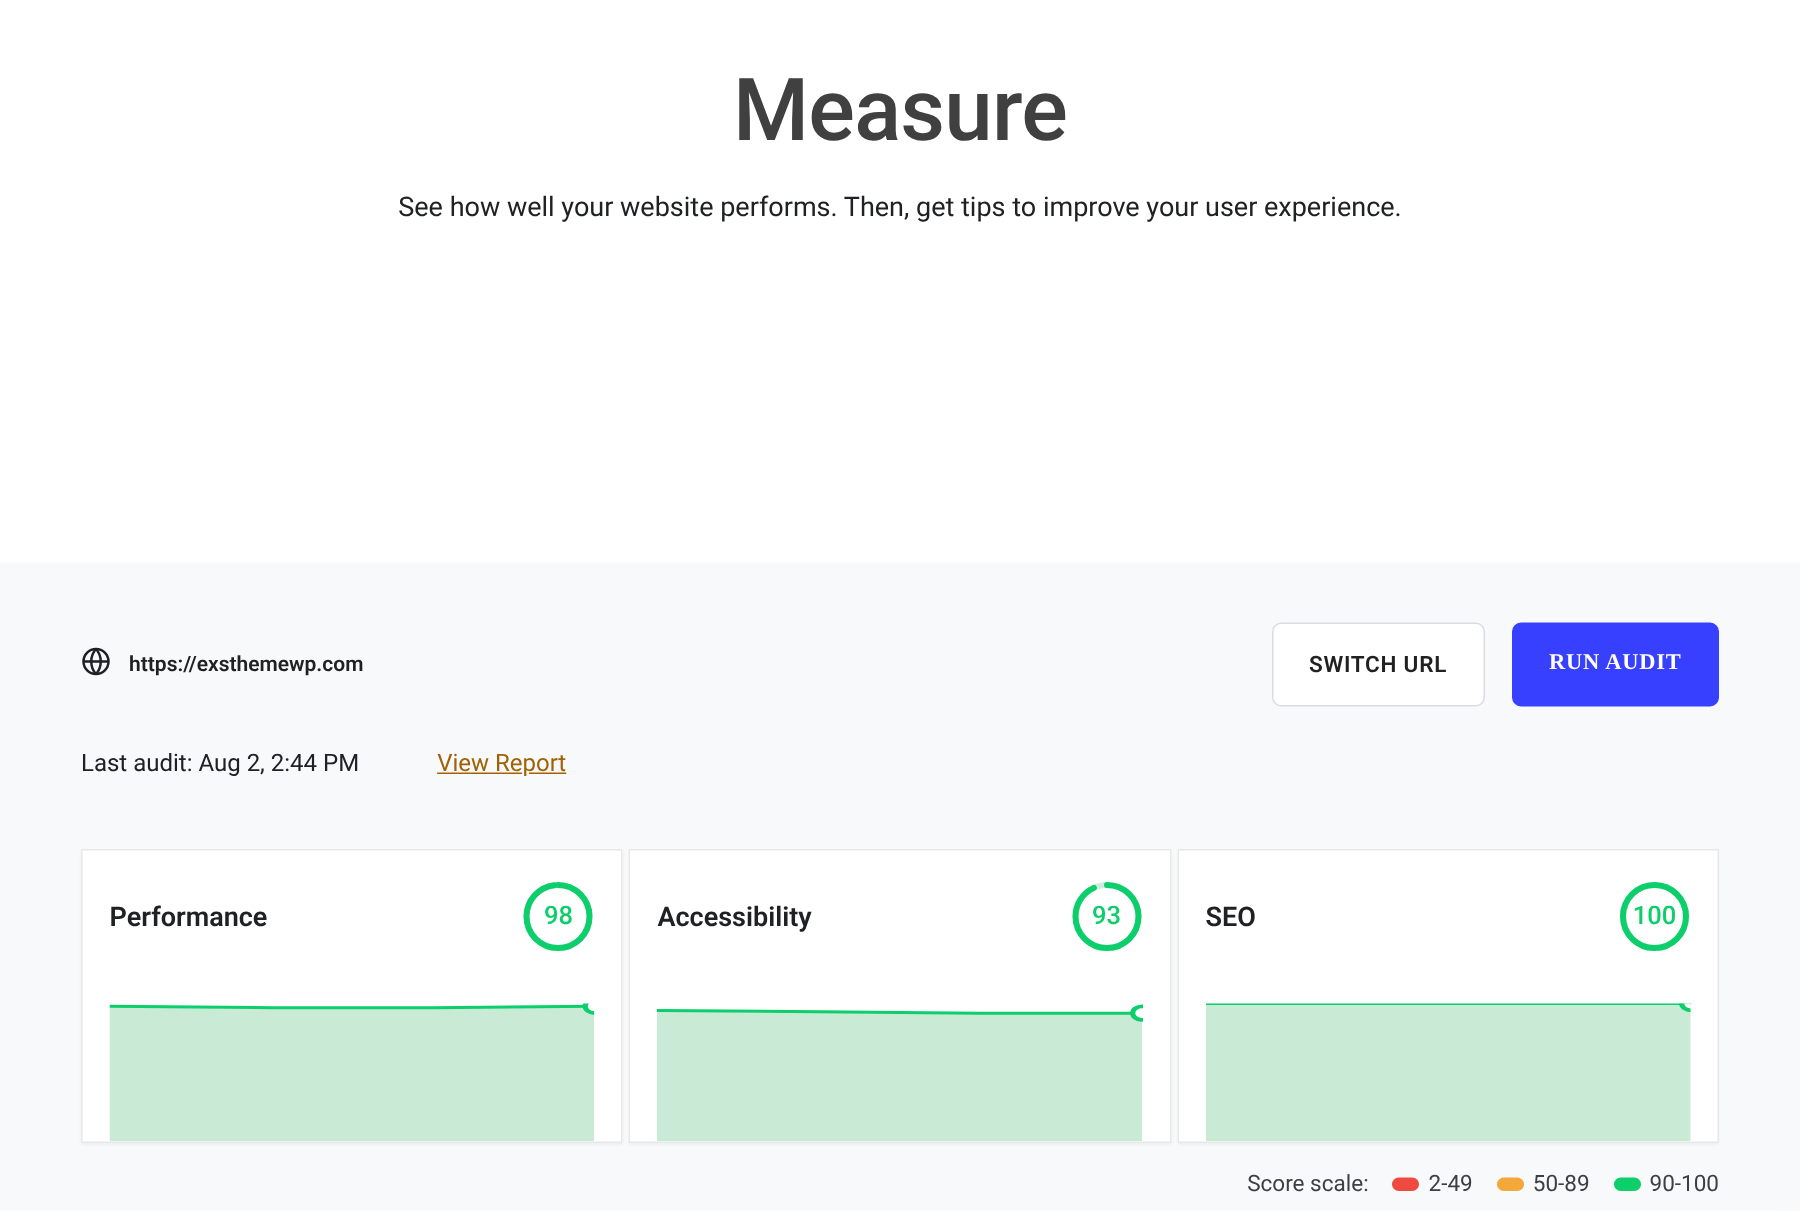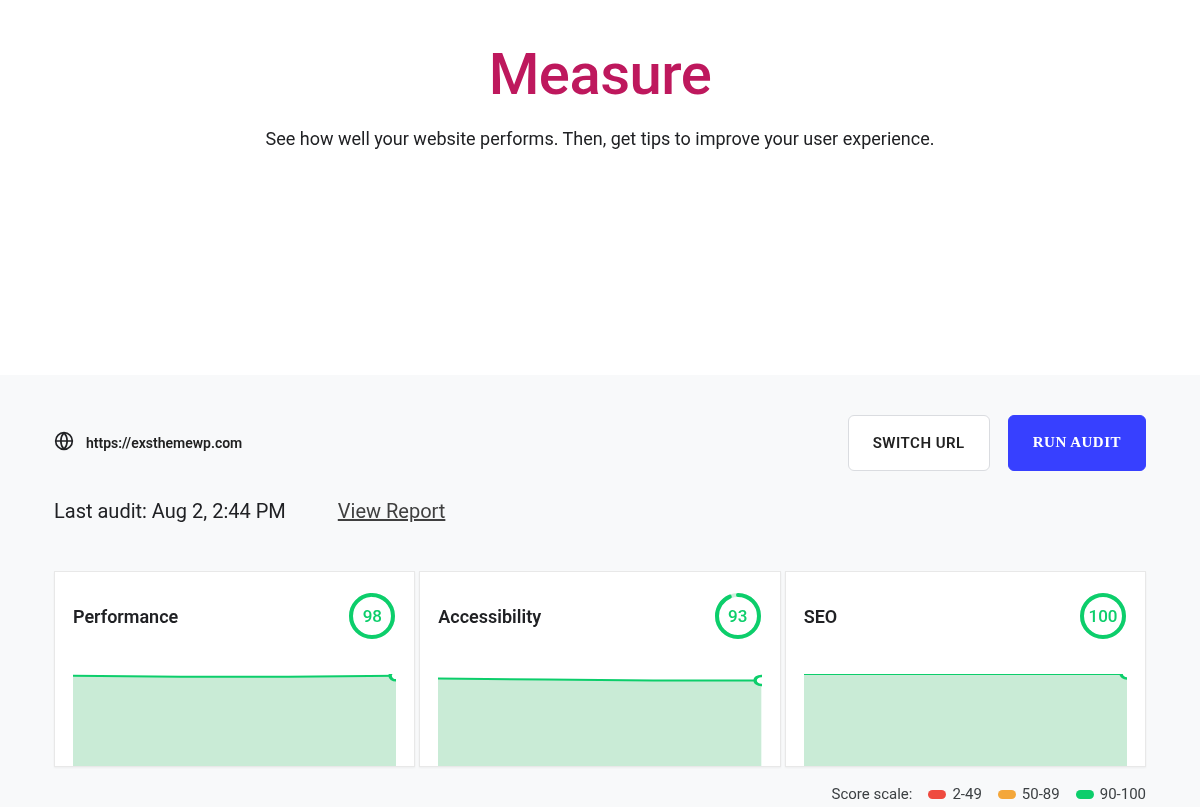--- a/index.html
+++ b/index.html
@@ -12,21 +12,21 @@
     overflow: hidden;
   }
   .hero {
     padding: 40px 40px 0 40px;
     text-align: center;
     height: 375px;
   }
   .hero h1 {
     font-size: 58px;
     font-weight: 500;
-    color: #be185d;
+    color: #404040;
     margin-bottom: 20px;
     letter-spacing: -0.5px;
   }
   .hero p {
     font-size: 18px;
     color: #202124;
   }
   .panel {
     background: #f8f9fa;
     padding: 40px 54px 20px 54px;
@@ -66,25 +66,25 @@
     background: #3740ff;
     border: 1px solid #3740ff;
     color: #ffffff;
     font-family: Liberation Serif, serif;
   }
   .meta-row {
     margin-top: 28px;
     display: flex;
     align-items: center;
     gap: 52px;
-    font-size: 20px;
+    font-size: 16px;
   }
   .last-audit { color: #202124; }
   .view-report {
-    color: #404040;
+    color: #a16207;
     text-decoration: underline;
     cursor: pointer;
     text-align: right;
   }
   .cards {
     display: flex;
     gap: 4px;
     margin-top: 48px;
   }
   .card {

